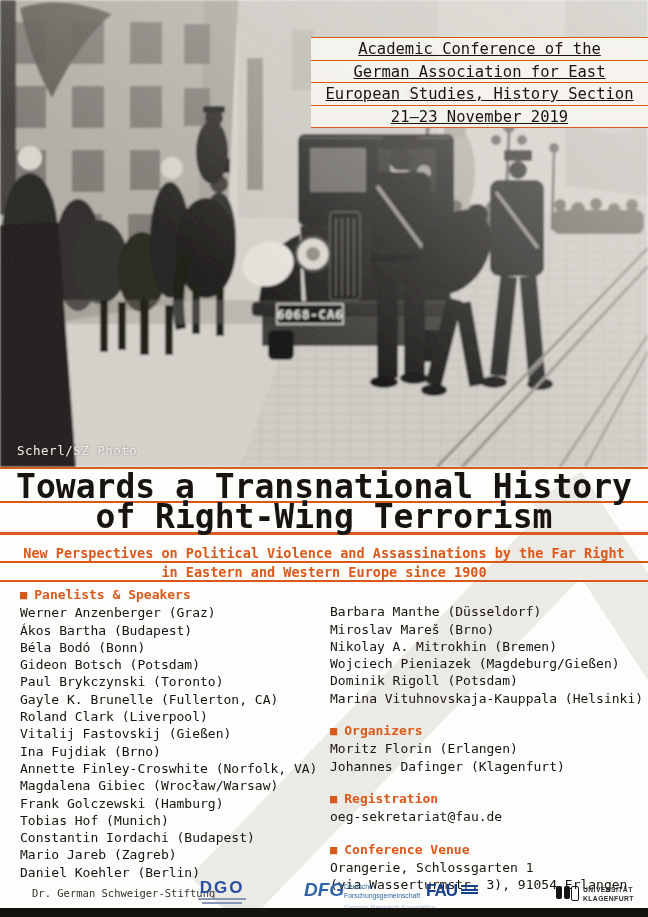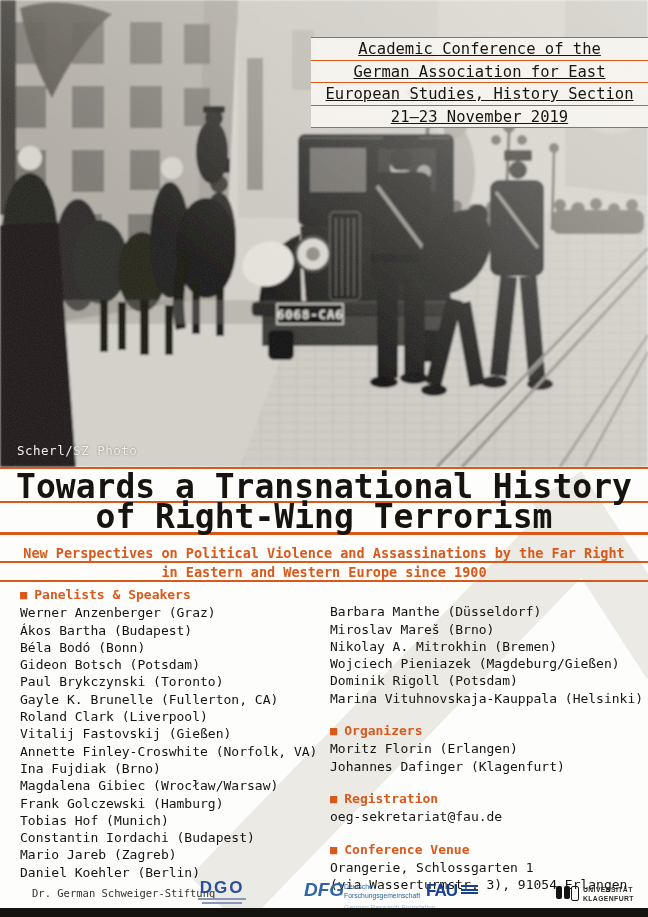--- a/index.html
+++ b/index.html
@@ -292,22 +292,22 @@
     <div>
 
     <div>Werner Anzenberger (Graz)</div>
         <div>Ákos Bartha (Budapest)</div>
         <div>Béla Bodó (Bonn)</div>
         <div>Gideon Botsch (Potsdam)</div>
         <div>Paul Brykczynski (Toronto)</div>
         <div>Gayle K. Brunelle (Fullerton, CA)</div>
         <div>Roland Clark (Liverpool)</div>
         <div>Vitalij Fastovskij (Gießen)</div>
+        <div>Ina Fujdiak (Brno)</div>
         <div>Annette Finley-Croswhite (Norfolk, VA)</div>
-        <div>Ina Fujdiak (Brno)</div>
         <div>Magdalena Gibiec (Wrocław/Warsaw)</div>
         <div>Frank Golczewski (Hamburg)</div>
         <div>Tobias Hof (Munich)</div>
         <div>Constantin Iordachi (Budapest)</div>
         <div>Mario Jareb (Zagreb)</div>
         <div>Daniel Koehler (Berlin)</div>
       </div>
   </div>
 
   <div class="col col-right">

